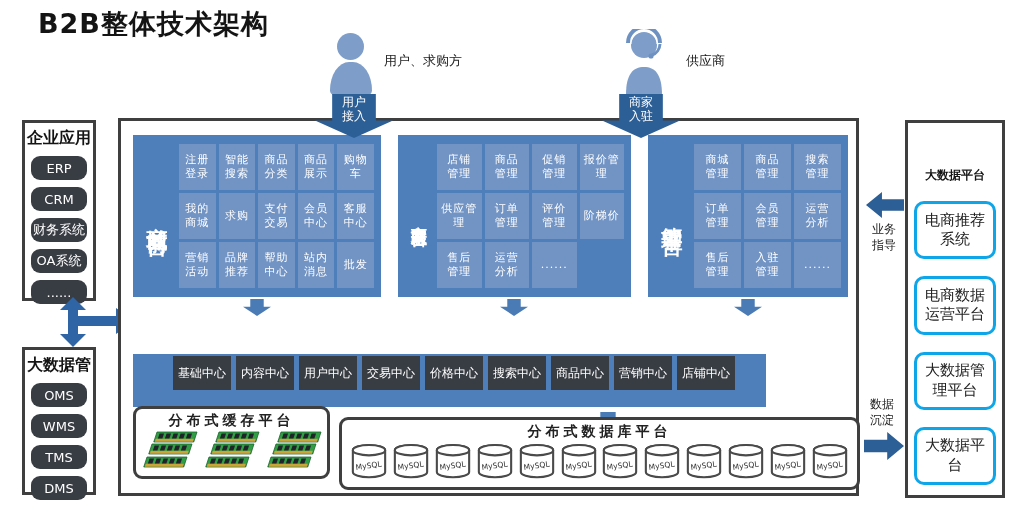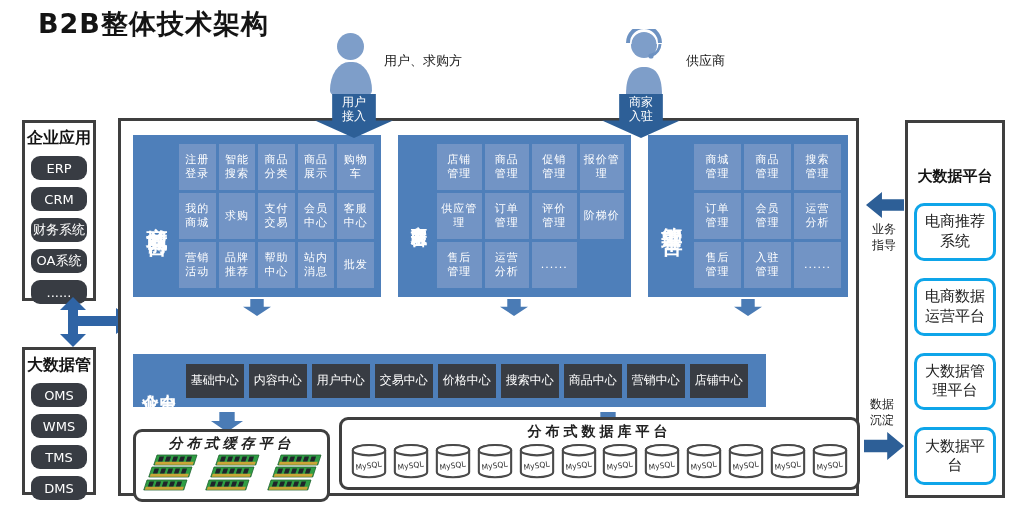--- a/index.html
+++ b/index.html
@@ -38,21 +38,21 @@
   .cols4 { grid-template-columns:repeat(4,1fr); }
   .cols3 { grid-template-columns:repeat(3,1fr); }
   .tile { background:#7294c5; color:#fff; font-size:11px; line-height:1.25; letter-spacing:1px;
     display:flex; align-items:center; justify-content:center; text-align:center; }
 
   .arrow-sm-down { background:#4a7bb5; clip-path:polygon(26% 0,74% 0,74% 45%,100% 45%,50% 100%,0 45%,26% 45%); }
 
   .framework-bar { border:3px solid #3f3f3f; background:#fff; display:flex; align-items:center; justify-content:center;
     font-size:16px; font-weight:bold; color:#222; letter-spacing:9px; }
 
-  .mid-row { background:#4e7fba; display:flex; align-items:center; padding:0 8px; }
+  .mid-row { background:#4e7fba; display:flex; align-items:center; padding:0 8px;flex-direction:column; }
   .mid-title { display:flex; color:#fff; font-weight:bold; font-size:17px; line-height:1.05; }
   .vcol { writing-mode:vertical-rl; text-orientation:upright; letter-spacing:1px; }
   .mid-tiles { display:flex; gap:5px; margin-left:9px; }
   .mid-tile { background:#383c43; color:#fff; font-size:12px; padding:0 5px; height:34px;
     display:flex; align-items:center; justify-content:center; white-space:nowrap; }
 
   .msg-box { border:3px solid #3f3f3f; background:#fff; display:flex; align-items:center; justify-content:center;
     font-size:13px; font-weight:bold; color:#222; text-align:center; line-height:1.25; }
 
   .round-box { border:3px solid #3f3f3f; border-radius:9px; background:#fff; }
@@ -219,21 +219,21 @@
         <div class="mid-tile">商品中心</div>
         <div class="mid-tile">营销中心</div>
         <div class="mid-tile">店铺中心</div>
       </div>
     </div>
 
 
     <div class="abs arrow-sm-down" style="left:90px; top:291px; width:32px; height:20px;"></div>
     <div class="abs arrow-sm-down" style="left:471px; top:291px; width:32px; height:20px;"></div>
 
-    <div class="abs round-box" style="left:12px; top:308px; width:197px; height:73px;font-style:italic;">
+    <div class="abs round-box" style="left:12px; top:285px; width:197px; height:73px;">
       <div class="rb-title">分布式缓存平台</div>
       <svg width="186" height="44" viewBox="0 0 186 44" style="display:block; margin:1px auto 0;">
         <defs>
           <g id="stick">
             <rect x="0" y="0" width="40" height="10" fill="#2f9e44" stroke="#1b5e2a" stroke-width="0.7"></rect>
             <rect x="1" y="6.8" width="38" height="3" fill="#caa437"></rect>
             <rect x="3" y="1.4" width="4.5" height="5" fill="#20242a"></rect>
             <rect x="10" y="1.4" width="4.5" height="5" fill="#20242a"></rect>
             <rect x="17" y="1.4" width="4.5" height="5" fill="#20242a"></rect>
             <rect x="24" y="1.4" width="4.5" height="5" fill="#20242a"></rect>
@@ -326,21 +326,21 @@
 
   <div class="abs arrow-left" style="left:866px; top:192px; width:38px; height:26px;"></div>
   <div class="abs flow-label pre" style="left:862px; top:222px; width:44px;">业务
 指导</div>
 
   <div class="abs flow-label pre" style="left:860px; top:397px; width:44px;">数据
 沉淀</div>
   <div class="abs arrow-right" style="left:864px; top:432px; width:40px; height:28px;"></div>
 
   <div class="abs side-box" style="left:905px; top:120px; width:100px; height:378px; display:flex; flex-direction:column; gap:17px; padding-bottom:10px;">
-    <div class="hdr" style="font-size:15px; margin-bottom:0;margin-top:44px;">大数据平台</div>
+    <div class="hdr" style="font-size:12px; margin-bottom:0;margin-top:44px;">大数据平台</div>
     <div class="bigdata-item pre">电商推荐
 系统</div>
     <div class="bigdata-item pre">电商数据
 运营平台</div>
     <div class="bigdata-item pre">大数据管
 理平台</div>
     <div class="bigdata-item pre">大数据平
 台</div>
   </div>
 

